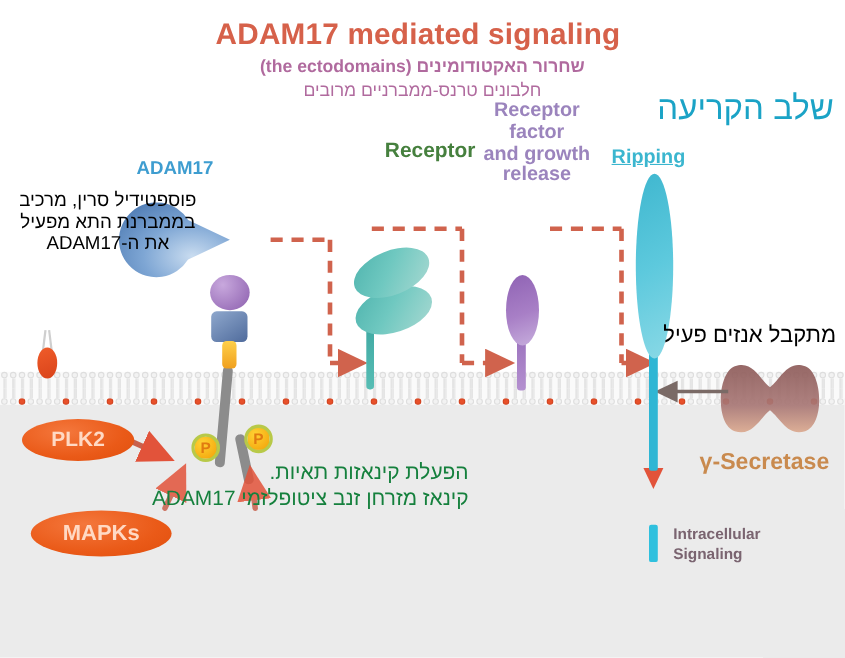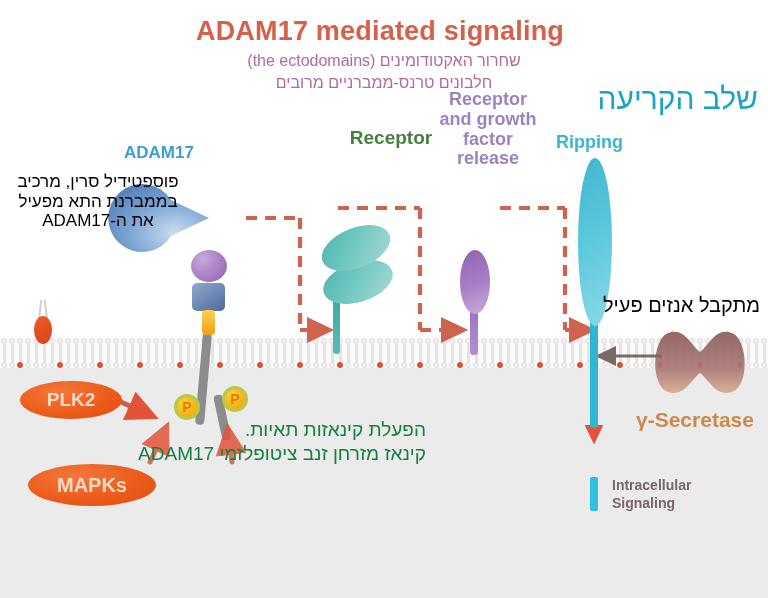--- a/index.html
+++ b/index.html
@@ -28,37 +28,37 @@
   .lip .tail.t2{left:4.6px;}
   .lipid-row.top .head{top:0;}
   .lipid-row.top .tail{top:6px;}
   .lipid-row.bot .head{bottom:0;}
   .lipid-row.bot .tail{bottom:6px;}
 
   
   .title{position:absolute;left:0;top:16px;width:760px;text-align:center;
     font-size:27px;font-weight:bold;color:#d6614a;letter-spacing:.2px;}
   .sub1{position:absolute;left:0;top:52px;width:768px;text-align:center;
-    font-size:16px;color:#b06a9e;direction:rtl;}
+    font-size:16px;color:#b06a9e;direction:rtl;font-weight:bold;}
   .sub2{position:absolute;left:0;top:74px;width:768px;text-align:center;
     font-size:16px;color:#b06a9e;direction:rtl;}
 
   .heb-stage{position:absolute;right:10px;top:82px;font-size:30px;color:#1ba3c6;direction:rtl;}
   .heb-left{position:absolute;left:8px;top:172px;width:180px;text-align:center;
     font-size:17px;color:#000;direction:rtl;line-height:1.16;}
   .heb-kinase{position:absolute;left:96px;top:418px;width:330px;text-align:right;
     font-size:19px;color:#15803d;direction:rtl;line-height:1.28;}
   .heb-enzyme{position:absolute;right:8px;top:294px;font-size:20px;color:#000;direction:rtl;}
 
   .lbl{position:absolute;font-weight:bold;line-height:1.1;}
   .lbl-adam17{left:124px;top:144px;font-size:17px;color:#3e9dd0;}
   .lbl-ps{left:20px;top:278px;font-size:16px;color:#e09075;}
   .lbl-receptor{left:336px;top:128px;font-size:19px;color:#46803e;text-align:center;width:110px;}
   .lbl-cyt{left:432px;top:90px;font-size:18px;color:#9b84bd;text-align:center;width:112px;}
-  .lbl-ripping{left:556px;top:133px;font-size:18px;color:#3bb6cf;}
+  .lbl-ripping{left:556px;top:133px;font-size:18px;color:#3bb6cf;text-decoration:underline;}
   .lbl-gsec{left:636px;top:408px;font-size:21px;color:#c98a4e;}
   .lbl-intra{left:612px;top:477px;font-size:14px;color:#7a6470;line-height:1.25;}
   .adam-purple{position:absolute;left:191px;top:250px;width:36px;height:32px;border-radius:50%;
     background:radial-gradient(circle at 32% 28%, #c8a8dd, #8c5fae);}
   .adam-blue{position:absolute;left:192px;top:283px;width:33px;height:28px;border-radius:5px;
     background:linear-gradient(145deg,#8fa8cd,#4f6b9c);}
   .adam-yellow{position:absolute;left:202px;top:310px;width:13px;height:25px;border-radius:4px;
     background:linear-gradient(180deg,#ffd04a,#f0a01e);}
   .adam-tail{position:absolute;left:203px;top:333px;width:9px;height:92px;
     background:#8c8c8c;border-radius:4px;transform:rotate(5deg);transform-origin:top center;}
@@ -1191,22 +1191,22 @@
 
   <div class="lbl lbl-adam17">ADAM17</div>
 
 
   <div class="lbl lbl-receptor">
     <div>Receptor</div>
   </div>
 
   <div class="lbl lbl-cyt">
     <div>Receptor</div>
+    <div>factor</div>
     <div>and growth</div>
-    <div>factor</div>
     <div>release</div>
   </div>
 
   <div class="lbl lbl-ripping">Ripping</div>
   <div class="lbl lbl-gsec">γ-Secretase</div>
 
   <div class="lbl lbl-intra">
     <div>Intracellular</div>
     <div>Signaling</div>
   </div>

